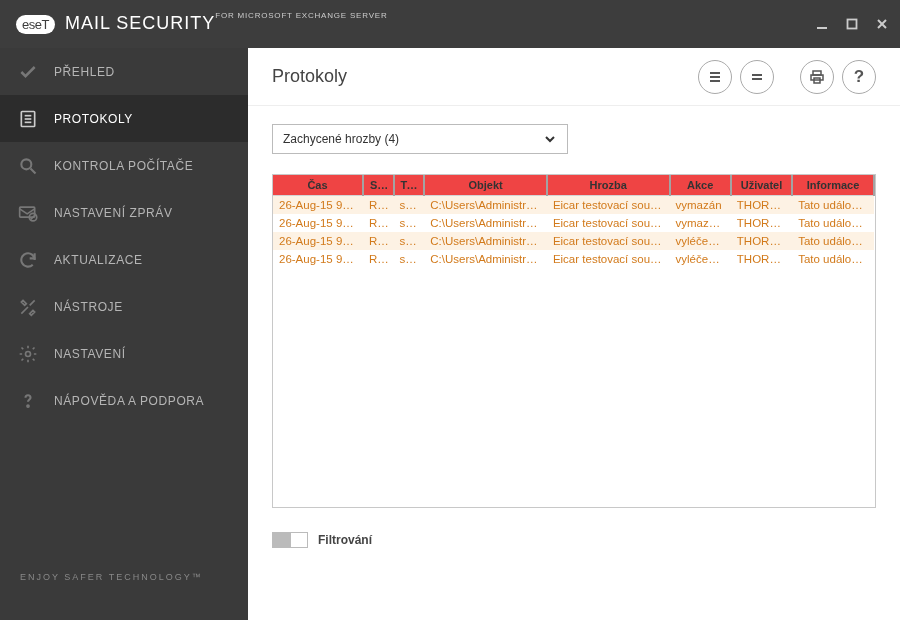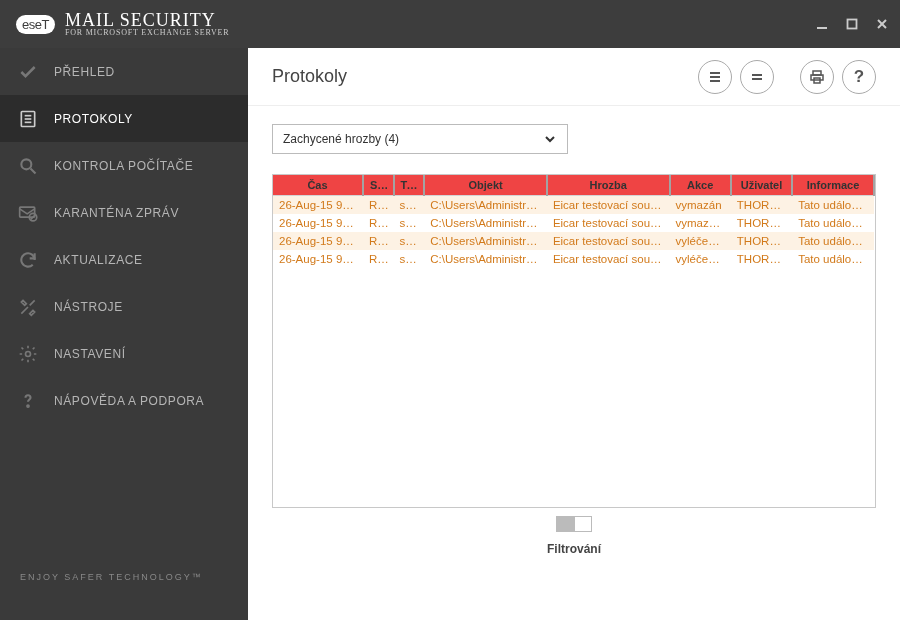--- a/index.html
+++ b/index.html
@@ -38,21 +38,21 @@
       font-size: 18px;
       font-weight: 300;
       letter-spacing: 1px;
     }
     .product-sub {
       font-size: 8px;
       letter-spacing: 0.8px;
       color: #ccc;
       margin-top: -2px;
     }
-    .product-wrap { display:flex; flex-direction:column; line-height:1.1;font-family:Liberation Serif, serif; }
+    .product-wrap { display:flex; flex-direction:row; line-height:1.1; }
     .window-controls {
       margin-left: auto;
       display: flex;
       gap: 14px;
       align-items: center;
     }
     .win-btn { width:16px; height:16px; display:flex; align-items:center; justify-content:center; cursor:pointer; color:#ccc; }
     .win-btn svg { width:12px; height:12px; }
 
     
@@ -202,26 +202,25 @@
     .col-ty    { width: 30px; }
     .col-obj   { width: 120px; }
     .col-hroz  { width: 120px; }
     .col-akce  { width: 60px; }
     .col-uziv  { width: 60px; }
     .col-info  { width: 80px; }
 
     .filter-row {
       display:flex;
       align-items:center;
-      margin-top: 8px;
+      margin-top: 24px;
       gap:10px;
       font-size:12px;
       color:#444;
       font-weight:600;
-      flex-direction:column;
     }
     .toggle {
       width:36px; height:16px;
       border:1px solid #bbb;
       position:relative;
       cursor:pointer;
       background:#fff;
     }
     .toggle-knob {
       position:absolute;
@@ -298,21 +297,21 @@
 
       <div class="nav-item">
         <span class="nav-icon">
           <svg viewBox="0 0 24 24" fill="none" stroke="currentColor" stroke-width="2">
             <rect x="2" y="5" width="18" height="12" rx="1"></rect>
               <path d="M2 7l9 6 9-6"></path>
             <circle cx="18" cy="17" r="4.5"></circle>
               <line x1="15" y1="20" x2="21" y2="14"></line>
           </svg>
         </span>
-        <span>KARANTÉNA ZPRÁV</span>
+        <span>NASTAVENÍ ZPRÁV</span>
       </div>
 
       <div class="nav-item">
         <span class="nav-icon">
           <svg viewBox="0 0 24 24" fill="none" stroke="currentColor" stroke-width="2.5">
             <path d="M20 12a8 8 0 10-2.3 5.6"></path>
               <path d="M20 4v6h-6"></path>
           </svg>
         </span>
         <span>AKTUALIZACE</span>

